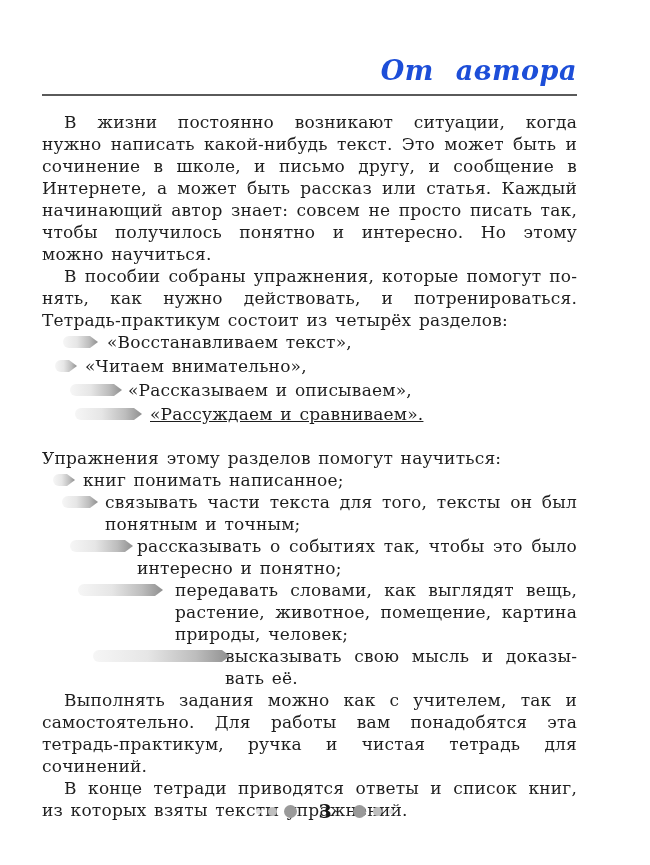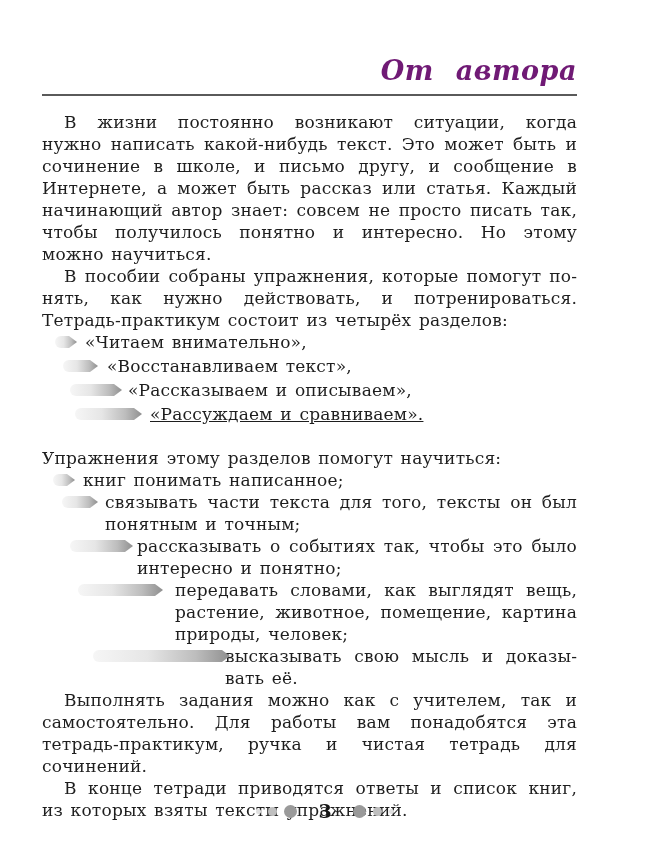--- a/index.html
+++ b/index.html
@@ -24,21 +24,21 @@
     text-align:right;
   }
   .title{
     margin:0;
     font-size:27px;
     line-height:34px;
     font-style:italic;
     font-weight:bold;
     word-spacing:0.45em;
     letter-spacing:0.5px;
-    color:#701a75;
+    color:#1d4ed8;
   }
   .para{
     margin:0;
     font-size:17px;
     line-height:22px;
     text-align:justify;
     text-align-last:left;
     word-spacing:2px;
     letter-spacing:0.2px;
     hyphens:manual;
@@ -113,27 +113,27 @@
   <div class="content">
 
     <div class="header">
       <h1 class="title">От автора</h1>
     </div>
 
     <p class="para indent">В жизни постоянно возникают ситуации, когда нужно написать какой-нибудь текст. Это может быть и сочине­ние в школе, и письмо другу, и сообщение в Интернете, а может быть рассказ или статья. Каждый начинающий ав­тор знает: совсем не просто писать так, чтобы получилось понятно и интересно. Но этому можно научиться.</p>
     <p class="para indent">В пособии собраны упражнения, которые помогут по­нять, как нужно действовать, и потренироваться. Тетрадь-практикум состоит из четырёх разделов:</p>
 
     <div class="list sections-list">
+      <div class="list-item s2">
+        <span class="arrow"></span>
+        <span>«Восстанавливаем текст»,</span>
+      </div>
       <div class="list-item s1">
         <span class="arrow"></span>
         <span>«Читаем внимательно»,</span>
-      </div>
-      <div class="list-item s2">
-        <span class="arrow"></span>
-        <span>«Восстанавливаем текст»,</span>
       </div>
       <div class="list-item s3">
         <span class="arrow"></span>
         <span>«Рассказываем и описываем»,</span>
       </div>
       <div class="list-item s4">
         <span class="arrow"></span>
         <span>«Рассуждаем и сравниваем».</span>
       </div>
     </div>

